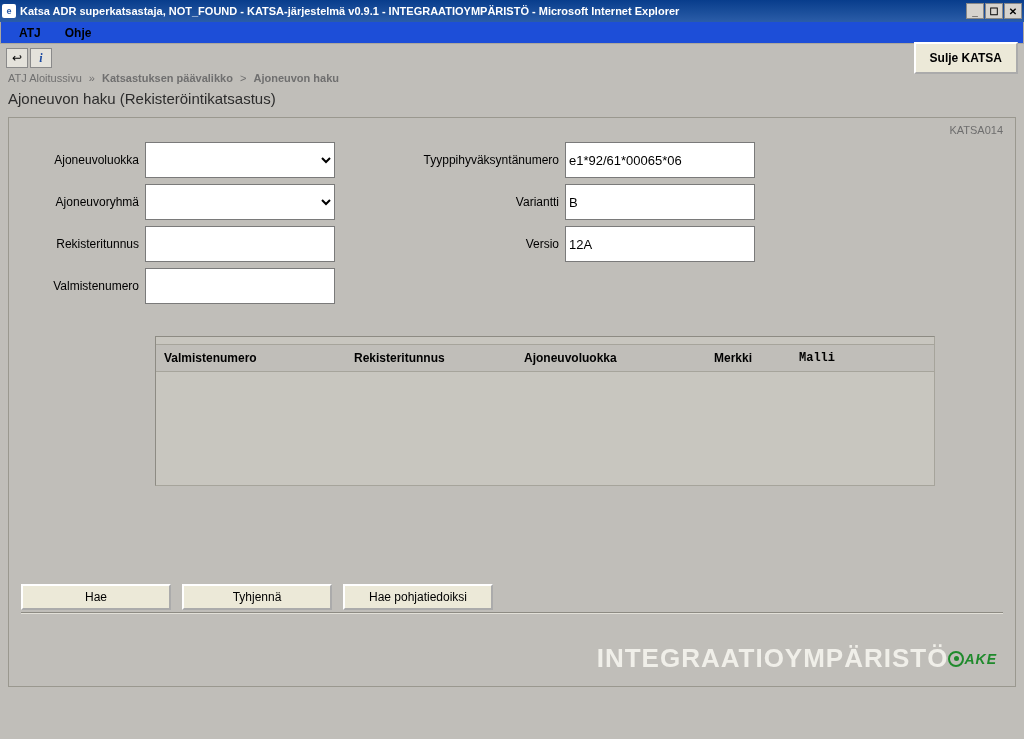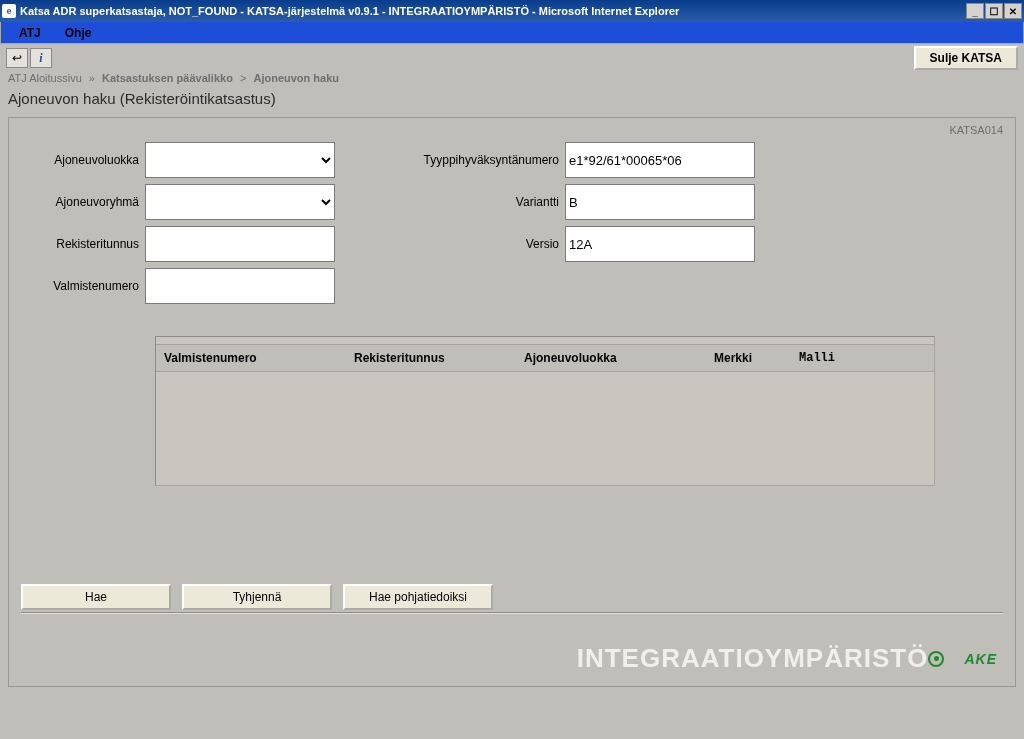--- a/index.html
+++ b/index.html
@@ -29,21 +29,21 @@
   .menubar .menuitem { padding: 2px 12px; font-weight: bold; cursor: default; }
 
   .toolbar { display:flex; align-items:center; padding: 4px 6px 0 6px; height: 24px; }
   .toolbar .navbtn {
     width: 22px; height: 20px; border: 1px solid #8a8a8a; background:#e4e2db;
     display:flex; align-items:center; justify-content:center; margin-right:2px; cursor:default;
   }
   .toolbar .navbtn.info { font-family: Georgia, serif; font-style: italic; font-weight:bold; color:#1c4aa1; }
   .toolbar .spacer { flex: 1; }
   .toolbar .closebtn {
-    height: 24px; padding: 0 14px; background: #ece9d8; border: 2px outset #fff;
+    height: 32px; padding: 0 14px; background: #ece9d8; border: 2px outset #fff;
     font-weight: bold; cursor: default; display:flex; align-items:center;
   }
 
   .breadcrumb { padding: 4px 8px 2px 8px; color: #6f6f6f; font-size: 11px; }
   .breadcrumb .bc-sep { padding: 0 4px; }
   .breadcrumb .bc-active { font-weight: bold; }
 
   .page-title { padding: 4px 8px 10px 8px; font-size: 15px; font-weight: normal; color: #2c2c2c; }
 
   .panel {
@@ -94,21 +94,21 @@
   }
 
   .env-banner {
     position: absolute; left: 8px; right: 8px; bottom: 8px;
     display: flex; align-items: center; justify-content: flex-end;
     font-size: 26px; font-weight: bold; color: #f0efe9; letter-spacing: 1px;
     padding: 6px 10px 4px 6px;
   }
   .env-banner .ake {
     font-size: 14px; font-style: italic; font-weight: bold; color: #1f8a2c;
-    display:flex; align-items:center; gap:20px;
+    display:flex; align-items:center; gap:0;
   }
   .env-banner .ake .dot {
     width: 16px; height: 16px; border: 2px solid #1f8a2c; border-radius: 50%;
     display:inline-flex; align-items:center; justify-content:center;
   }
   .env-banner .ake .dot::after { content:""; width:5px; height:5px; background:#1f8a2c; border-radius:50%; }
 </style>
 </head>
 <body>
 

